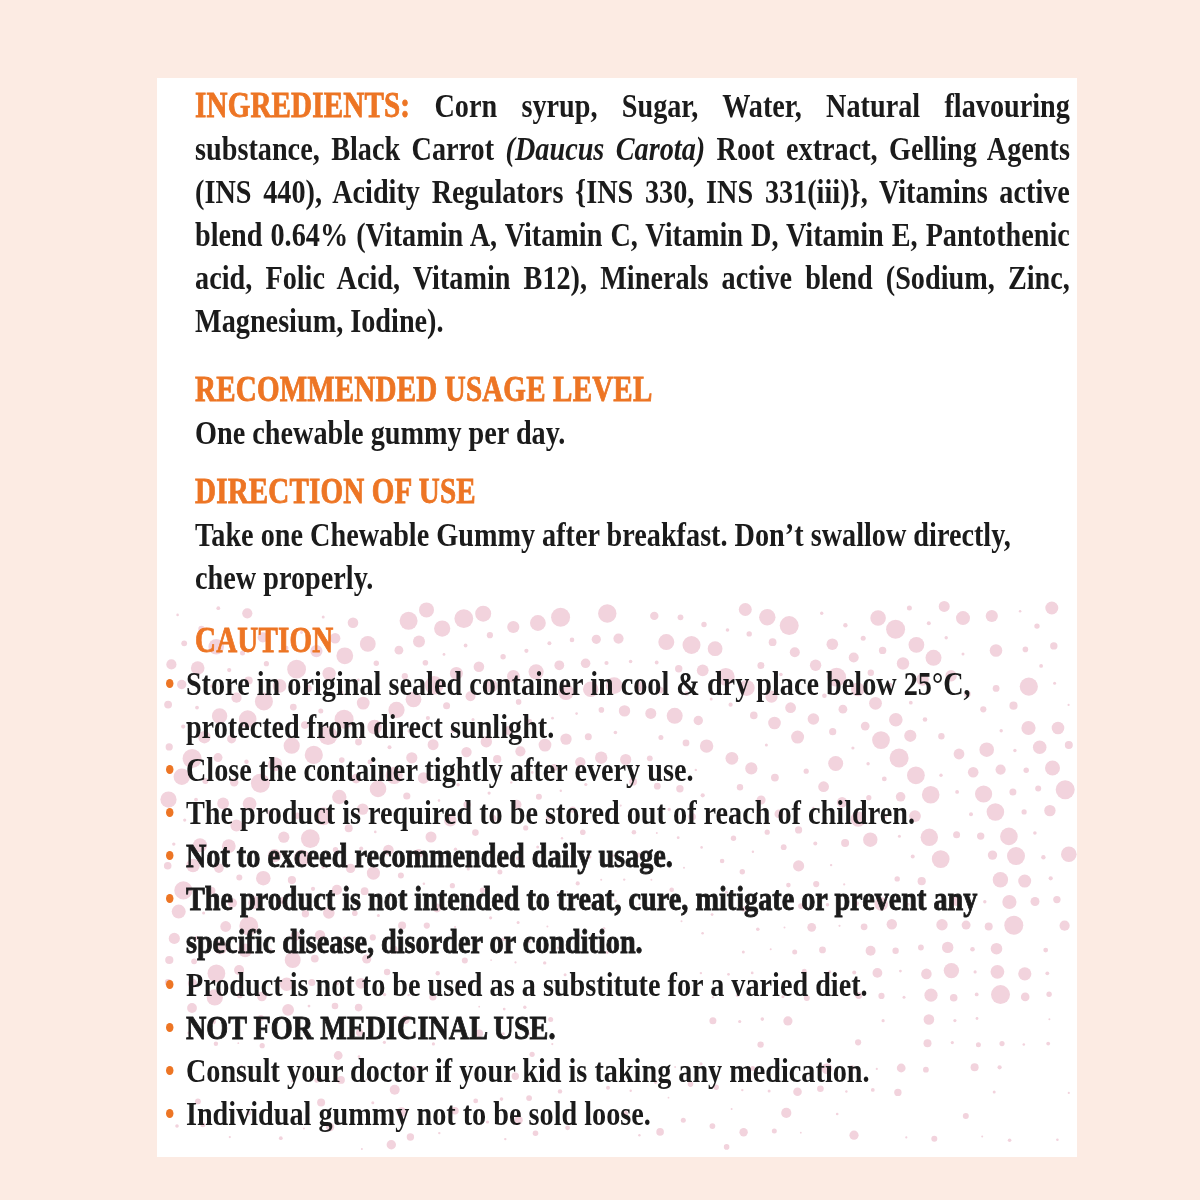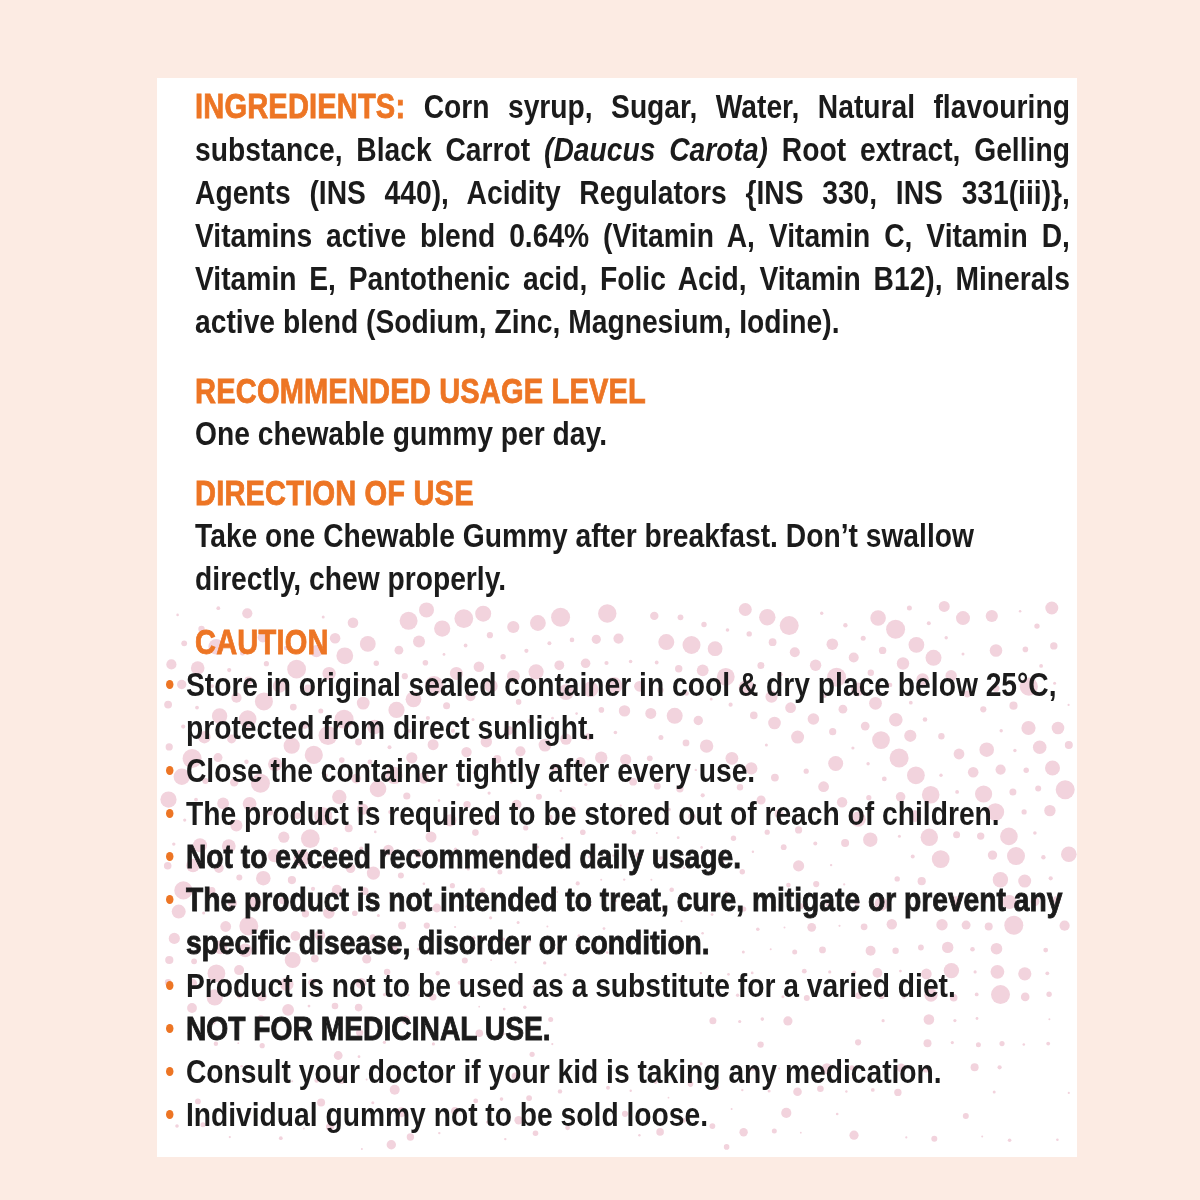--- a/index.html
+++ b/index.html
@@ -1,19 +1,19 @@
 <!DOCTYPE html>
 <html style="--page-bg: #fcebe3; --panel-bg: #ffffff; --accent: #ed7524; --ink: #1b1b1b;"><head>
 <meta charset="utf-8">
 <style>
   html,body{margin:0;padding:0;}
   .page{
     position:relative;width:1200px;height:1200px;overflow:hidden;
     background:var(--page-bg,#fcebe3);
-    font-family:Liberation Sans, sans-serif;
+    font-family:Liberation Serif, serif;
   }
   .panel{
     position:absolute;left:157px;top:78px;width:920px;height:1079px;
     background:var(--panel-bg,#ffffff);
   }
   .dots{position:absolute;left:0;top:0;width:920px;height:1079px;z-index:0;}
   .content{position:relative;z-index:1;padding:6px 0 0 9px;}
   .squeeze{width:1089px;transform:scaleX(0.83);transform-origin:0 0;}
   .txt{
     color:var(--ink,#1b1b1b);

